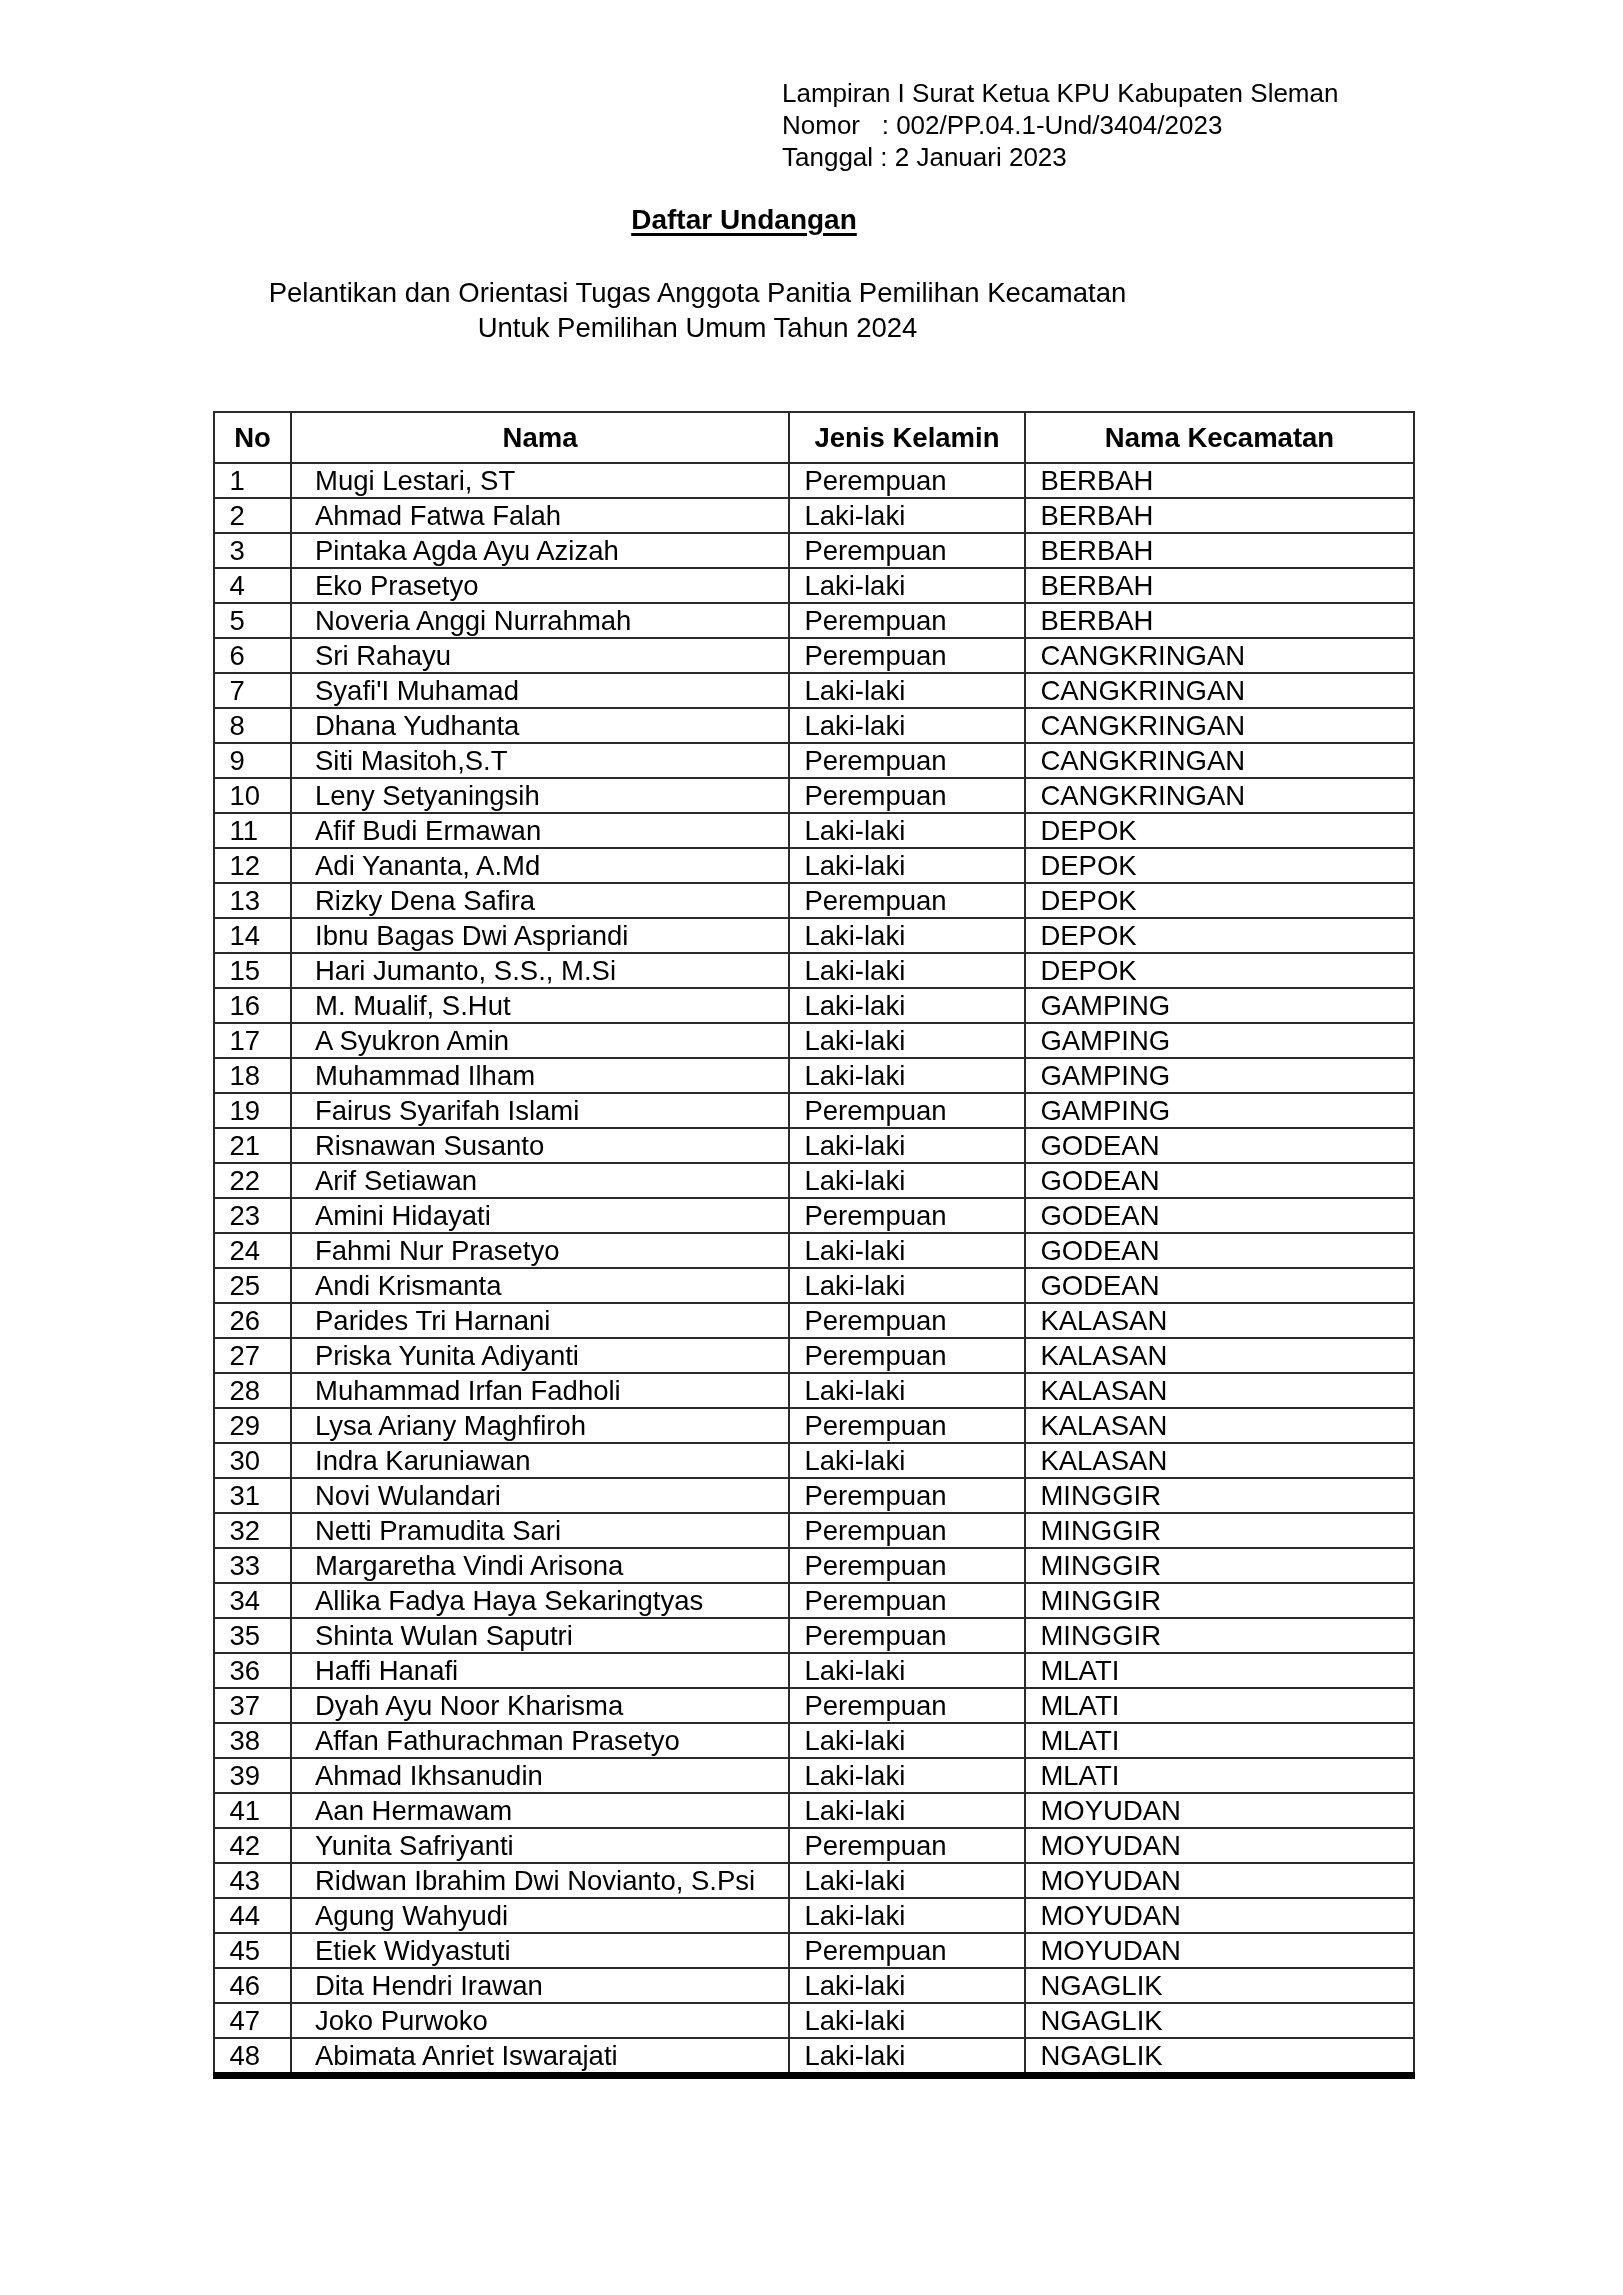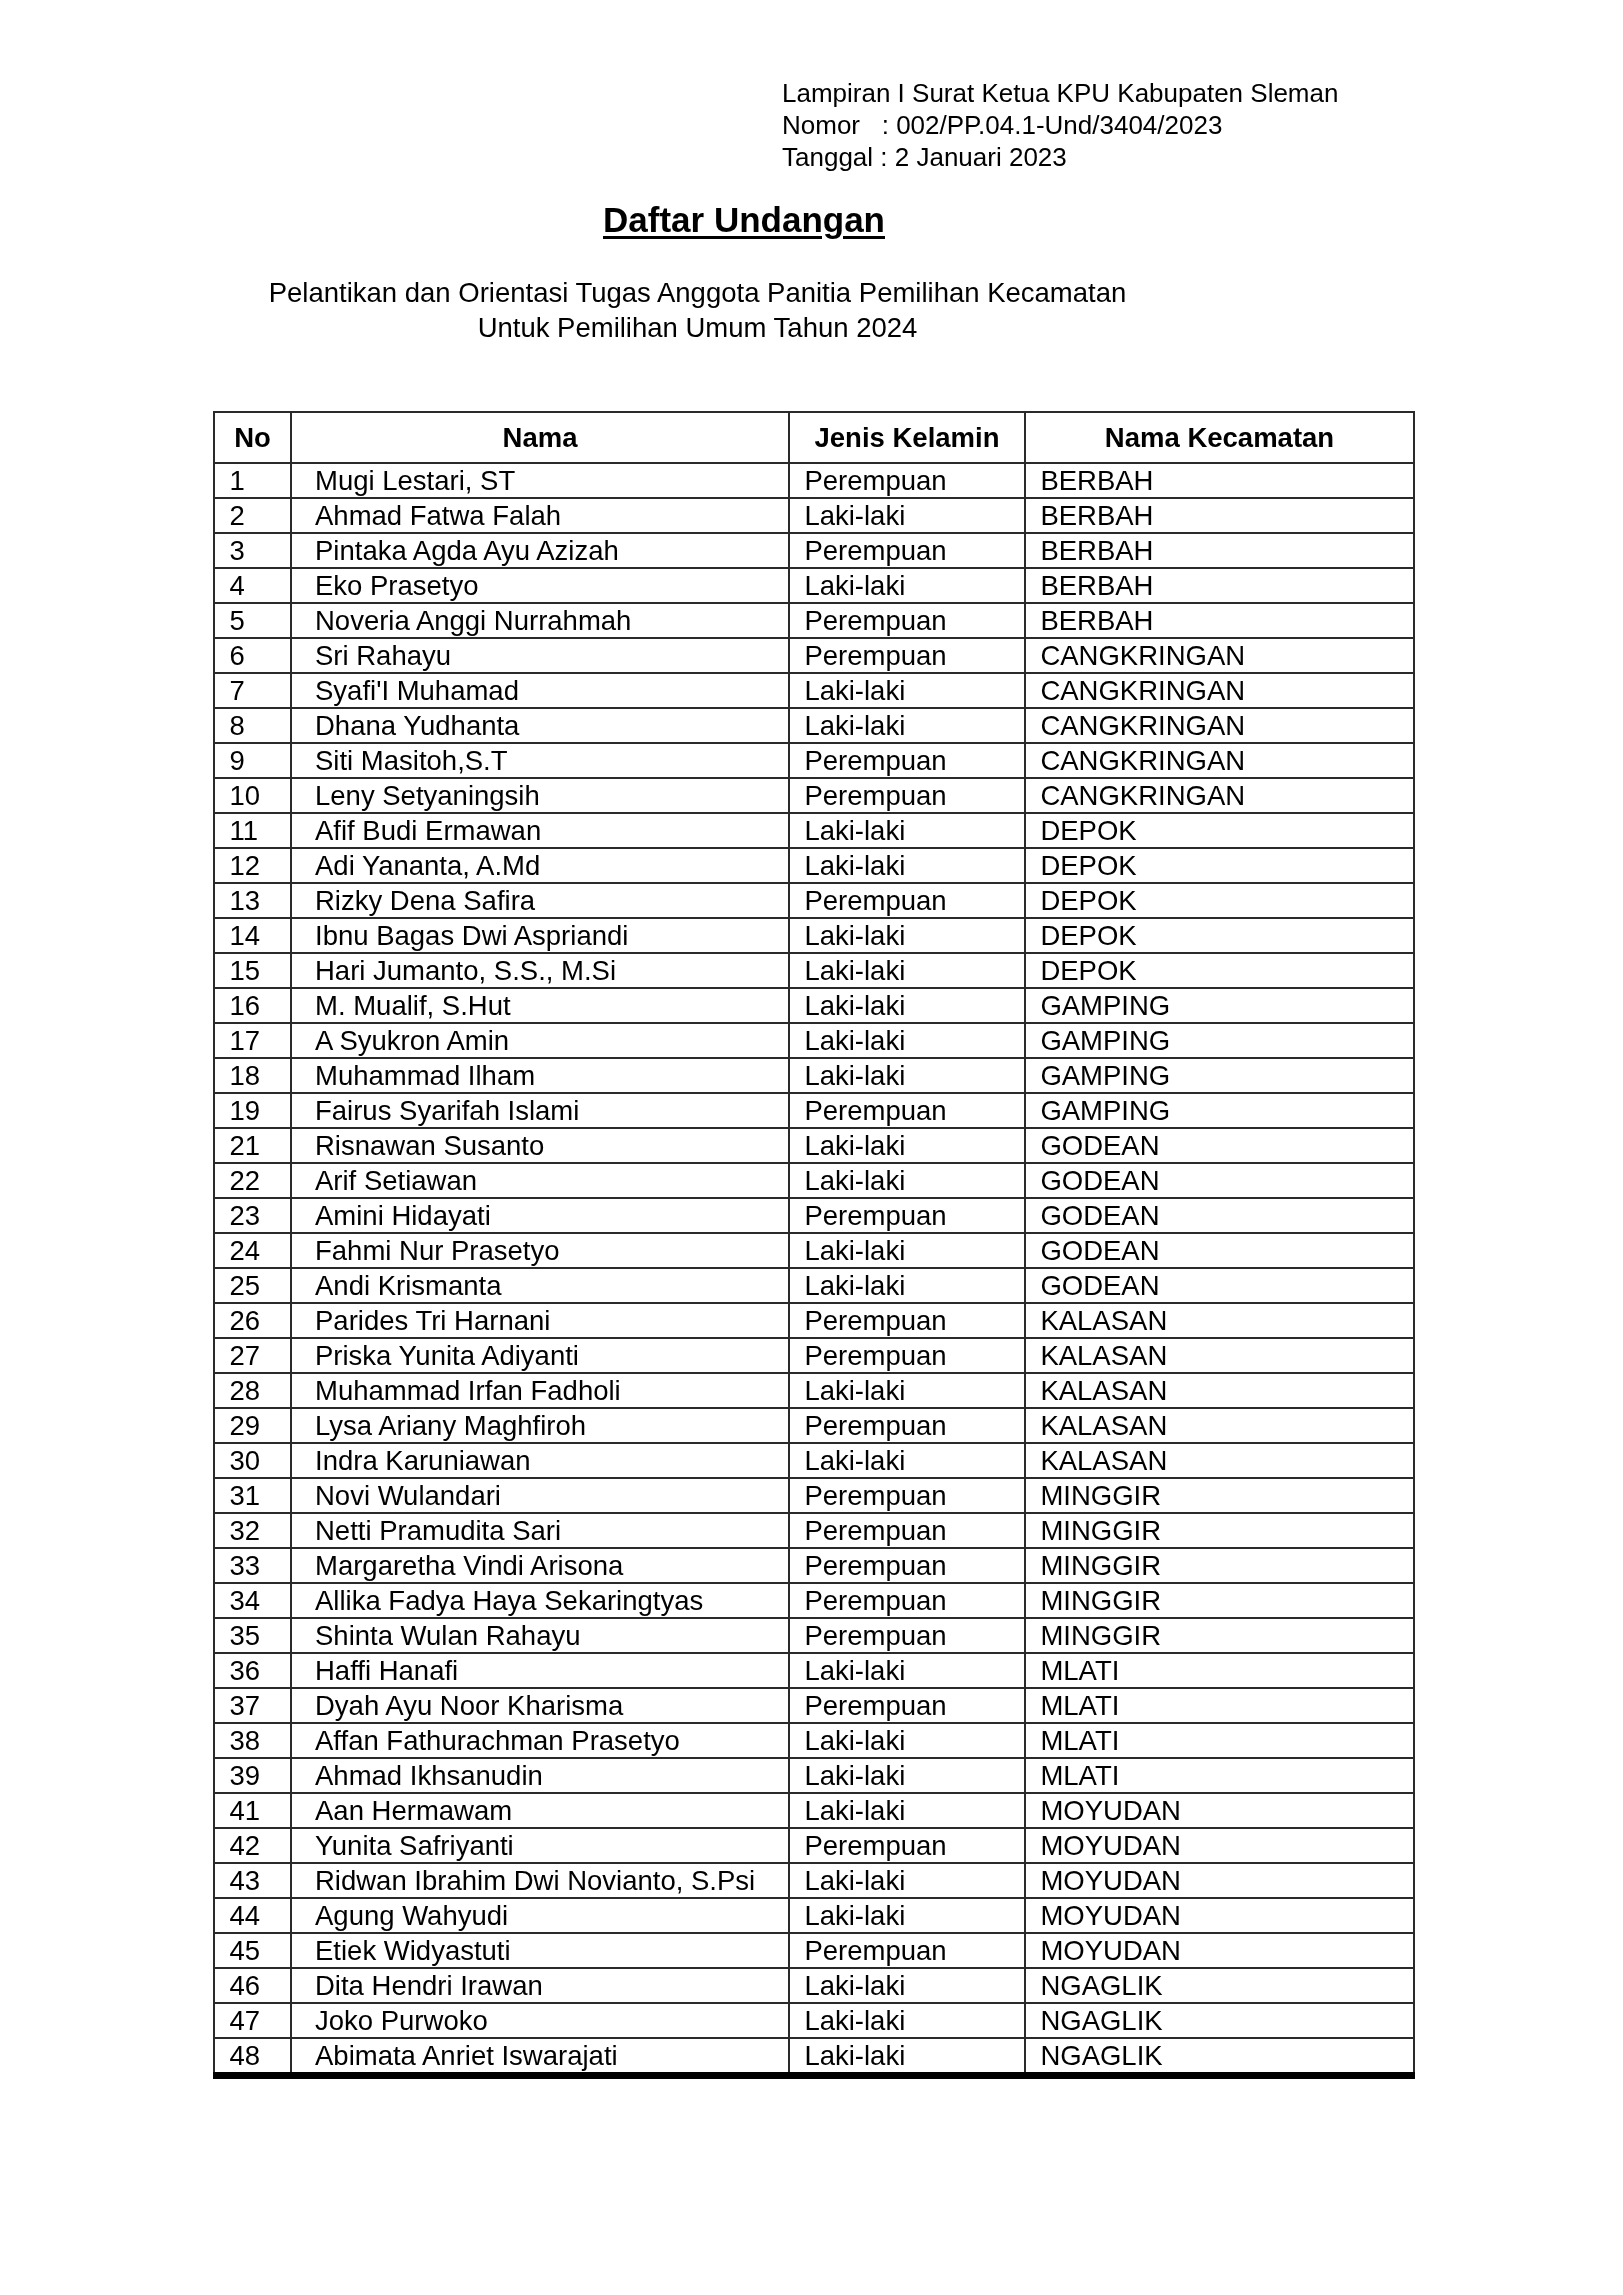--- a/index.html
+++ b/index.html
@@ -1,21 +1,21 @@
 <!DOCTYPE html>
 <html style="font-size:10.5px"><head>
 <meta charset="utf-8">
 <style>
   html, body { margin: 0; padding: 0; background: #ffffff; }
   body { width: 1623px; height: 2295px; position: relative; overflow: hidden;
          font-family: "Liberation Sans", "DejaVu Sans", sans-serif; color: #000; }
   .ref { position: absolute; left: 782px; top: 77px; font-size: 26px; line-height: 32px; }
   .ref div { white-space: pre; }
   .title { position: absolute; left: 0; width: 1488px; top: 203px; text-align: center;
-           font-size: 35px; font-weight: bold; line-height: 33px; }
+           font-size: 28px; font-weight: bold; line-height: 33px; }
   .title span { text-decoration: underline; text-decoration-thickness: 2.6px; text-underline-offset: 3.9px; }
   .subtitle { position: absolute; left: 0; width: 1395px; top: 275px; text-align: center;
               font-size: 27.5px; line-height: 35px; }
   table.list { position: absolute; left: 213px; top: 411px; width: 1199px;
                border-collapse: collapse; font-size: 27.5px; table-layout: fixed; }
   table.list th, table.list td { border: 2px solid #2a2a2a; padding: 0 0 0 14.4px;
                height: 32px; line-height: 33px; vertical-align: top; text-align: left; }
   table.list th { font-weight: bold; text-align: center; padding: 8px; }
   table.list td.no { padding-left: 14.4px; }
   table.list td.nama { padding-left: 23px; }
@@ -250,21 +250,21 @@
         <td class="kec">MINGGIR</td>
       </tr>
       <tr>
         <td class="no">34</td>
         <td class="nama">Allika Fadya Haya Sekaringtyas</td>
         <td class="jk">Perempuan</td>
         <td class="kec">MINGGIR</td>
       </tr>
       <tr>
         <td class="no">35</td>
-        <td class="nama">Shinta Wulan Rahayu</td>
+        <td class="nama">Shinta Wulan Saputri</td>
         <td class="jk">Perempuan</td>
         <td class="kec">MINGGIR</td>
       </tr>
       <tr>
         <td class="no">36</td>
         <td class="nama">Haffi Hanafi</td>
         <td class="jk">Laki-laki</td>
         <td class="kec">MLATI</td>
       </tr>
       <tr>

